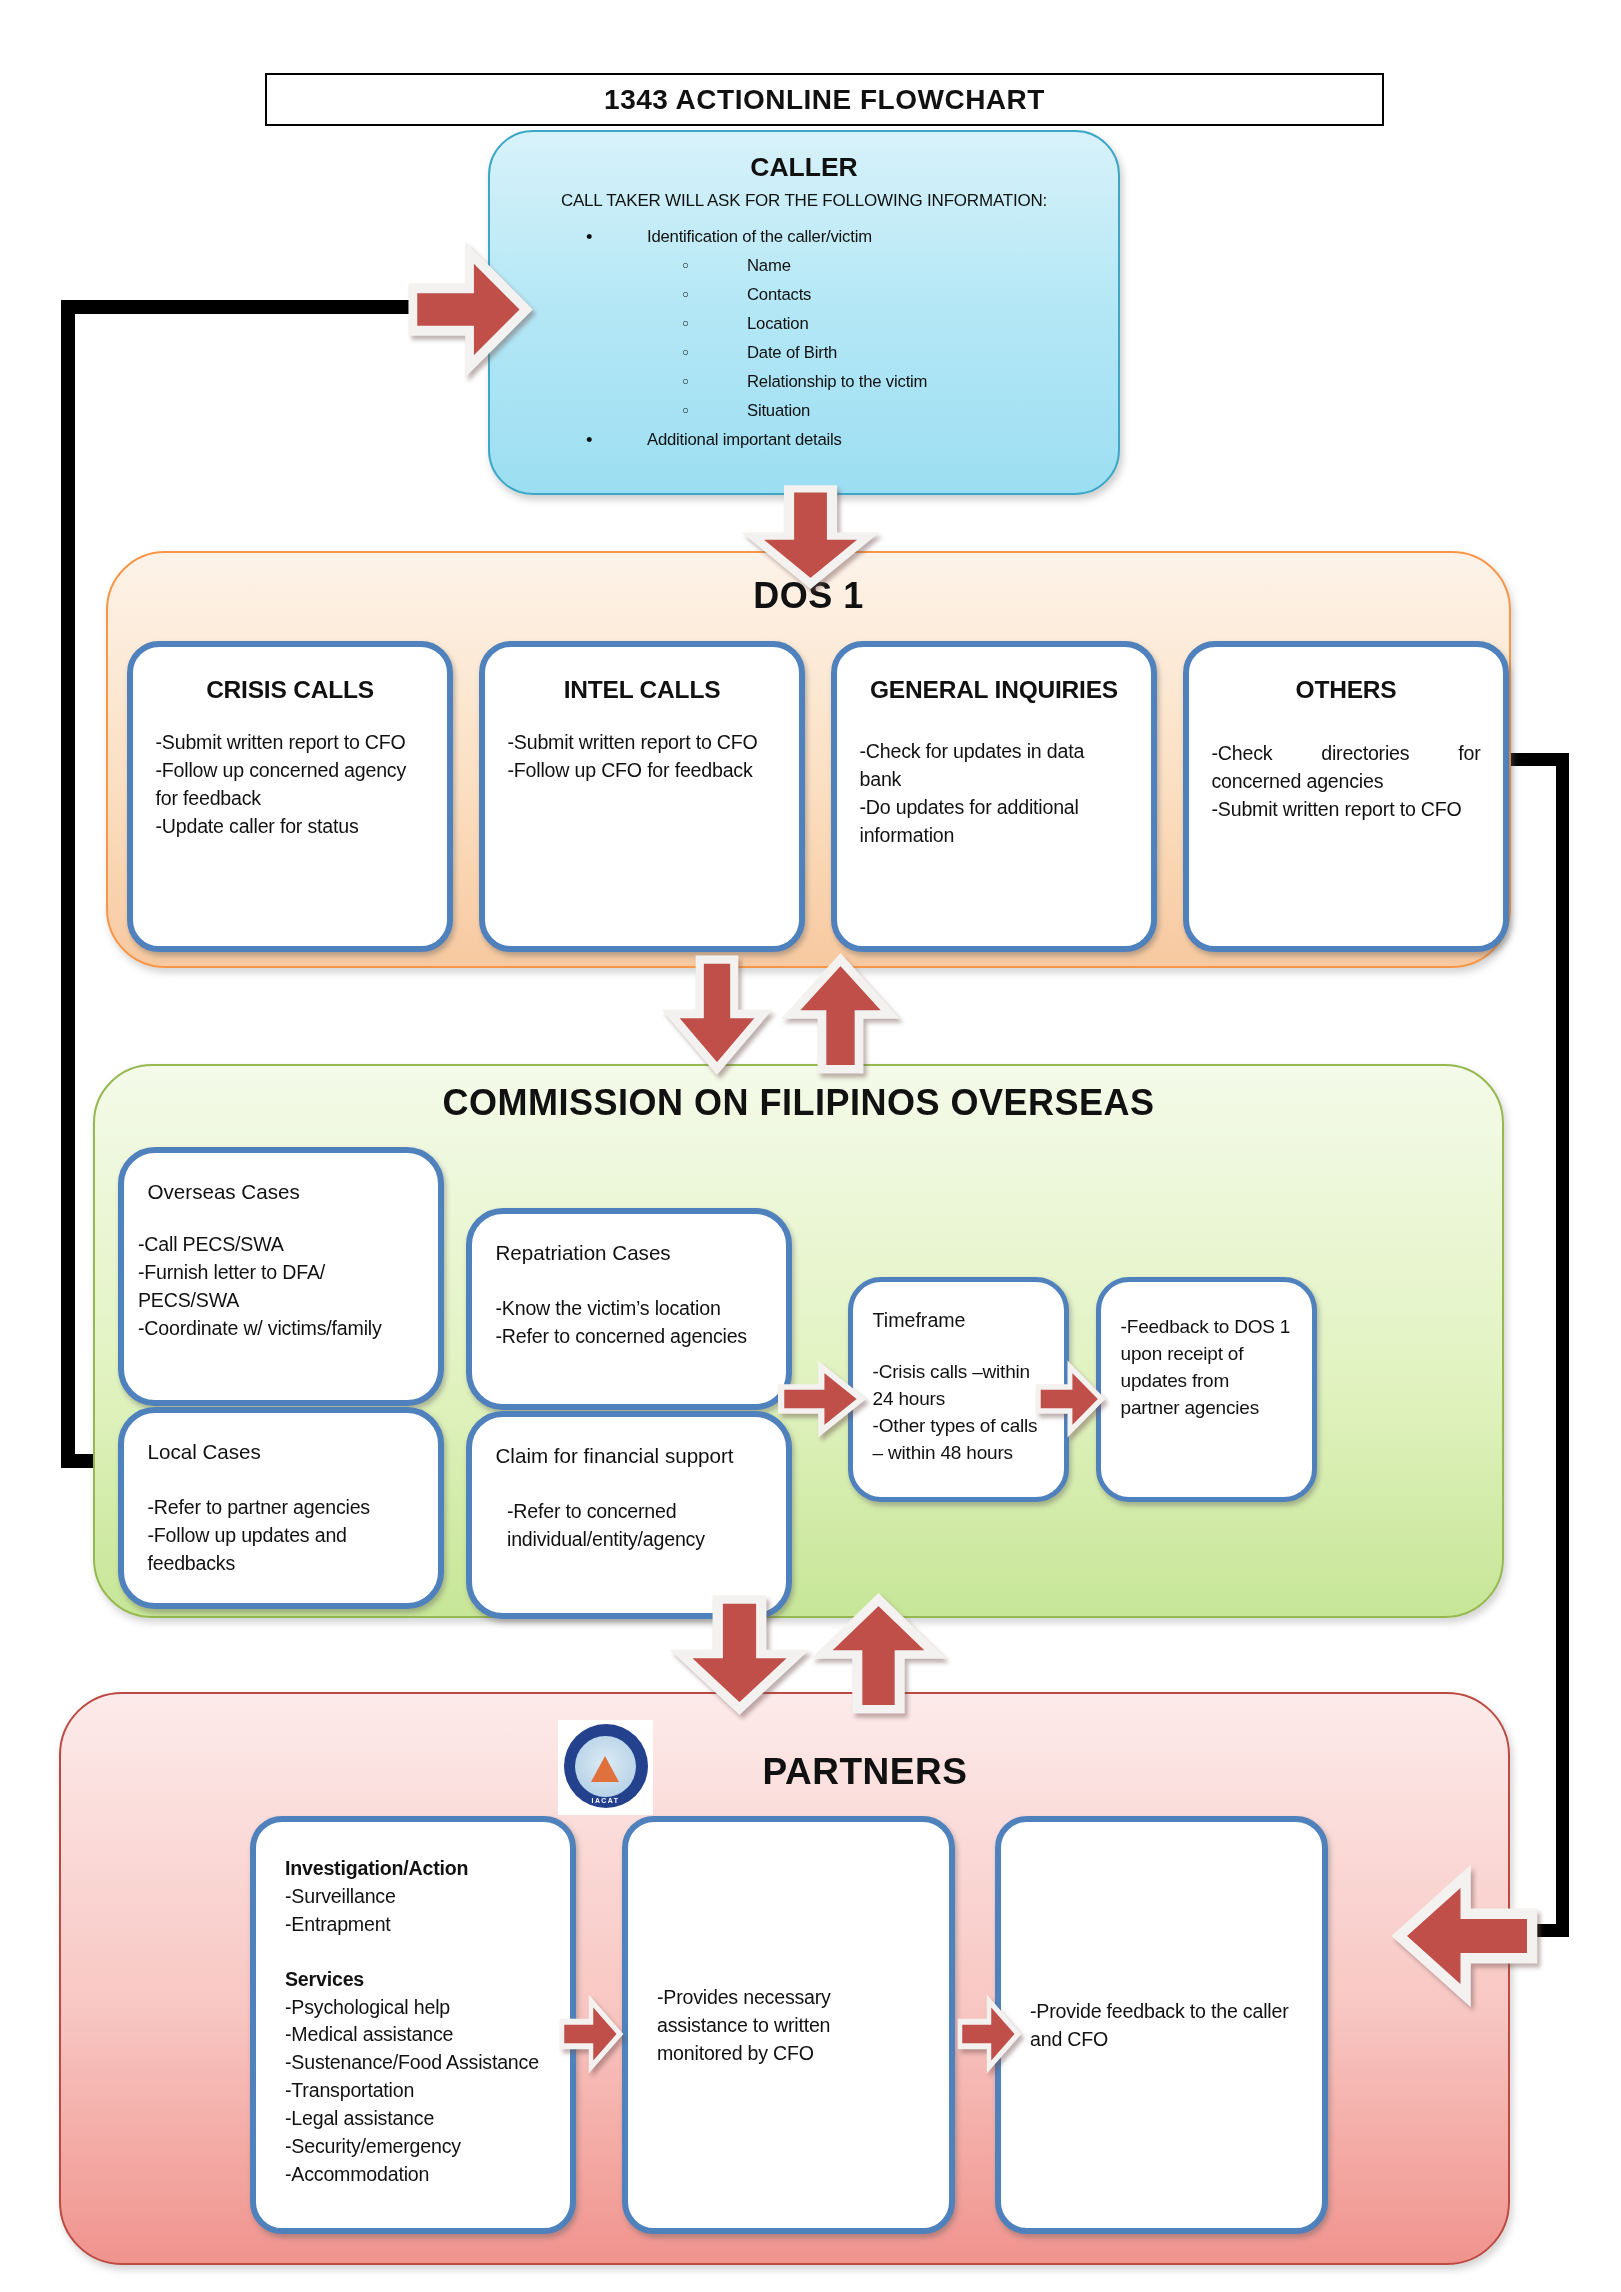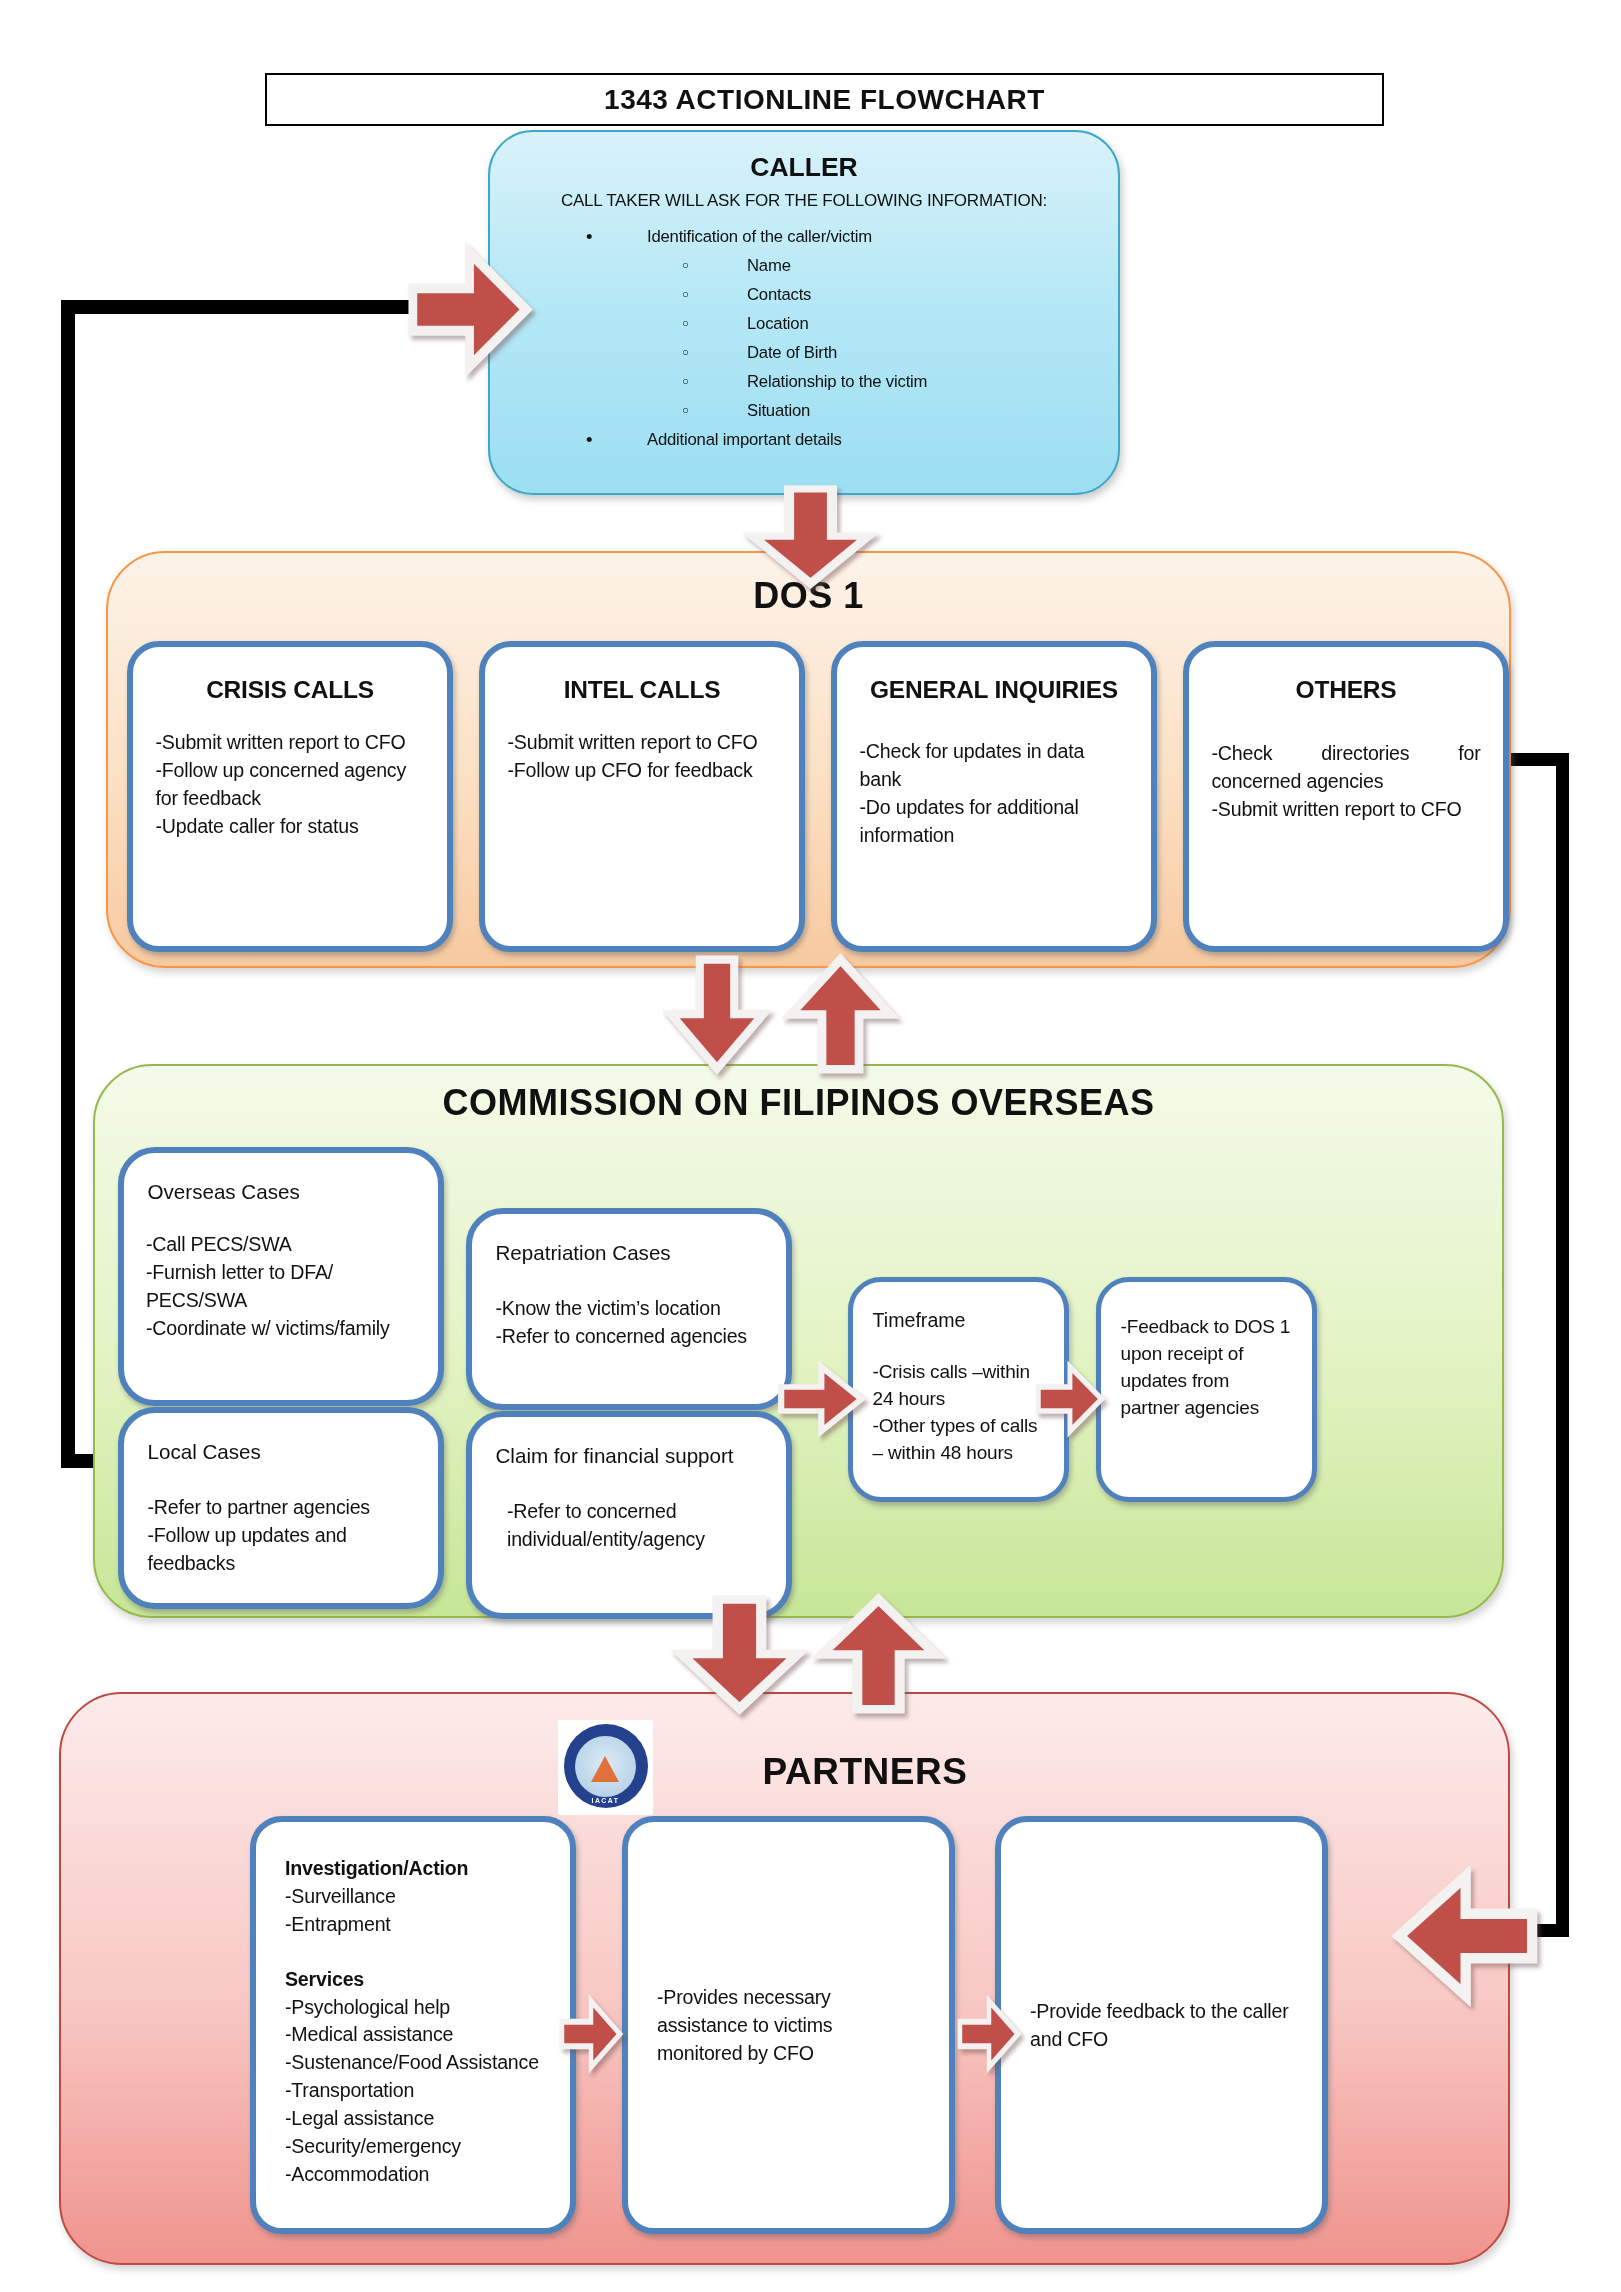--- a/index.html
+++ b/index.html
@@ -160,21 +160,21 @@
       <div>-Check directories for concerned agencies</div>
       <div>-Submit written report to CFO</div>
     </div>
   </div>
 
   <div class="section cfo">
     <div class="sec-title" style="margin-top:15.7px;">COMMISSION ON FILIPINOS OVERSEAS</div>
   </div>
   <div class="wbox" style="left:118px;top:1147px;width:326px;height:259px;border-radius:37px;">
     <div class="ltitle">Overseas Cases</div>
-    <div class="body" style="padding:0 22px;margin-top:25.5px;">
+    <div class="body" style="padding:0 14px;margin-top:25.5px;">
       <div>-Call PECS/SWA</div>
       <div>-Furnish letter to DFA/ PECS/SWA</div>
       <div>-Coordinate w/ victims/family</div>
     </div>
   </div>
   <div class="wbox" style="left:466px;top:1208px;width:326px;height:202px;border-radius:37px;">
     <div class="ltitle">Repatriation Cases</div>
     <div class="body" style="padding:0 23.5px;margin-top:29px;">
       <div>-Know the victim’s location</div>
       <div>-Refer to concerned agencies</div>
@@ -228,21 +228,21 @@
       <div>-Medical assistance</div>
       <div>-Sustenance/Food Assistance</div>
       <div>-Transportation</div>
       <div>-Legal assistance</div>
       <div>-Security/emergency</div>
       <div>-Accommodation</div>
     </div>
   </div>
   <div class="wbox" style="left:622px;top:1816px;width:333px;height:418px;">
     <div class="center-body">
-      <div class="body" style="padding:0 29px;">-Provides necessary assistance to victims monitored by CFO</div>
+      <div class="body" style="padding:0 29px;">-Provides necessary assistance to written monitored by CFO</div>
     </div>
   </div>
   <div class="wbox" style="left:995px;top:1816px;width:333px;height:418px;">
     <div class="center-body">
       <div class="body" style="padding:0 29px;">-Provide feedback to the caller and CFO</div>
     </div>
   </div>
 
   <svg class="arrow" style="left:407px;top:237px;" width="127" height="145" viewBox="0 0 130 130" preserveAspectRatio="none">
       <polygon points="6,46 64,46 64,14 122,65 64,116 64,84 6,84"></polygon>

